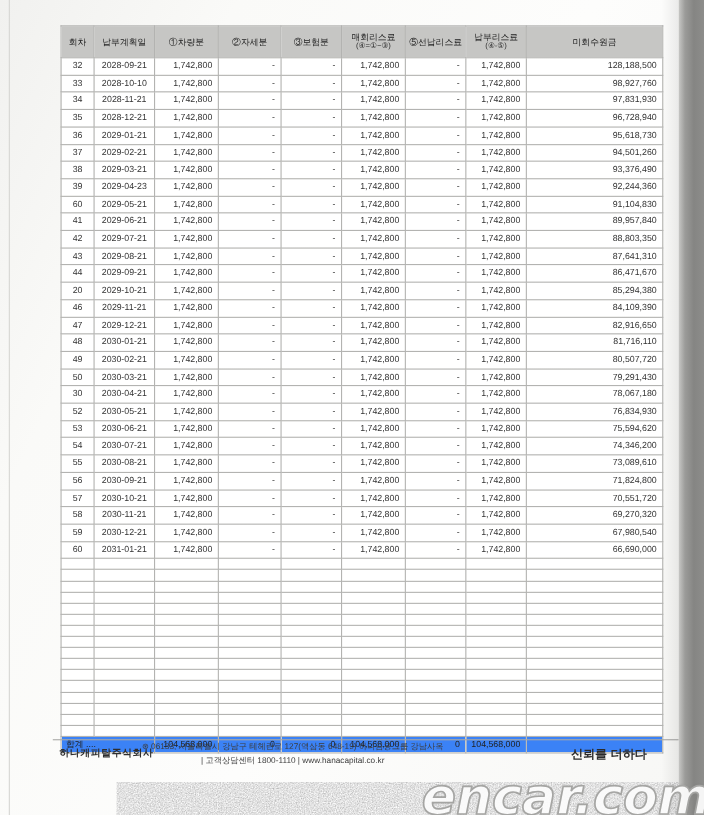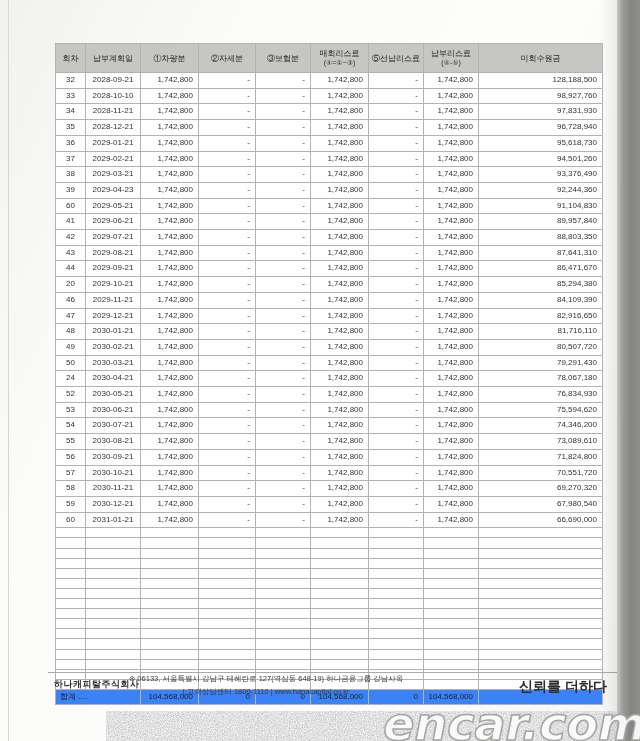--- a/index.html
+++ b/index.html
@@ -11,41 +11,41 @@
     font-family:"Liberation Sans", sans-serif;
     background:linear-gradient(115deg,#f1f1ef 0%, #fafaf8 22%, #fdfdfc 55%, #f7f7f5 100%);
     color:#333;
   }
   .left-fold-line { position:absolute; left:8px; top:0; bottom:0; width:1px; background:#d6d6d3; }
   .edge-shade { position:absolute; right:23px; top:0; bottom:0; width:16px;
     background:linear-gradient(to right, rgba(0,0,0,0), rgba(0,0,0,0.07)); }
   .right-band { position:absolute; right:0; top:0; bottom:0; width:23px;
     background:linear-gradient(to right,#c7c7c5 0%, #9b9b99 25%, #858583 60%, #8d8d8b 100%); }
 
-  .schedule-wrap { position:absolute; left:55px; top:23px; width:547px;margin-top:20px; }
+  .schedule-wrap { position:absolute; left:55px; top:23px; width:547px; }
   table { border-collapse:collapse; table-layout:fixed; width:547px; }
   th, td { border:1px solid #b3b3b1; font-weight:normal; overflow:hidden; white-space:nowrap; }
   table { border:1px solid #9a9a98; }
   thead th {
     background:#c6c6c4; color:#222; font-size:8px; line-height:9px;
     height:29px; text-align:center; vertical-align:middle; padding:0 1px;
   }
   thead .sub { font-size:7px; color:#2a2a2a; }
   tbody td { font-size:8px; color:#333; height:14.7px; line-height:14.7px; background:#fff; }
   tbody tr.empty td { height:10.1px; line-height:10.1px; }
   td.c { text-align:center; }
   td.r { text-align:right; padding-right:5px; }
   tr.total td { background:#3b82f6; color:#222; height:14px; line-height:14px; }
   tr.total td.label { text-align:left; padding-left:4px; }
 
   .footer-rule { position:absolute; left:48px; top:672px; width:569px; height:1px; background:#a9a9a7; }
   .company-name { position:absolute; left:54px; top:678px; font-size:9px; font-weight:bold;
     color:#2e2e2e; letter-spacing:0.5px; }
   .footer-address { position:absolute; left:129px; top:673px; font-size:7.5px; line-height:12.5px; color:#3c3c3c;text-align:center; }
-  .footer-slogan { position:absolute; left:519px; top:678px; font-size:14px; font-weight:bold; color:#2b2b2b; }
+  .footer-slogan { position:absolute; left:519px; top:678px; font-size:11px; font-weight:bold; color:#2b2b2b; }
   .page-number { position:absolute; left:263px; top:736px; font-size:7.5px; color:#444;font-style:italic; }
 
   .noise-band { position:absolute; left:106px; top:711px; width:521px; height:30px; }
   .watermark {
     position:absolute; right:-6px; bottom:-10px; z-index:5;
     font-family:"DejaVu Sans", sans-serif;
     font-size:46px; font-weight:bold; font-style:italic;
     color:rgba(255,255,255,0.92);
     -webkit-text-stroke:1.5px #a5a5a3;
     text-shadow:0 0 2px rgba(120,120,120,0.35);
@@ -307,21 +307,21 @@
           <td class="c">2030-03-21</td>
           <td class="r">1,742,800</td>
           <td class="r">-</td>
           <td class="r">-</td>
           <td class="r">1,742,800</td>
           <td class="r">-</td>
           <td class="r">1,742,800</td>
           <td class="r">79,291,430</td>
         </tr>
         <tr>
-          <td class="c">24</td>
+          <td class="c">30</td>
           <td class="c">2030-04-21</td>
           <td class="r">1,742,800</td>
           <td class="r">-</td>
           <td class="r">-</td>
           <td class="r">1,742,800</td>
           <td class="r">-</td>
           <td class="r">1,742,800</td>
           <td class="r">78,067,180</td>
         </tr>
         <tr>

